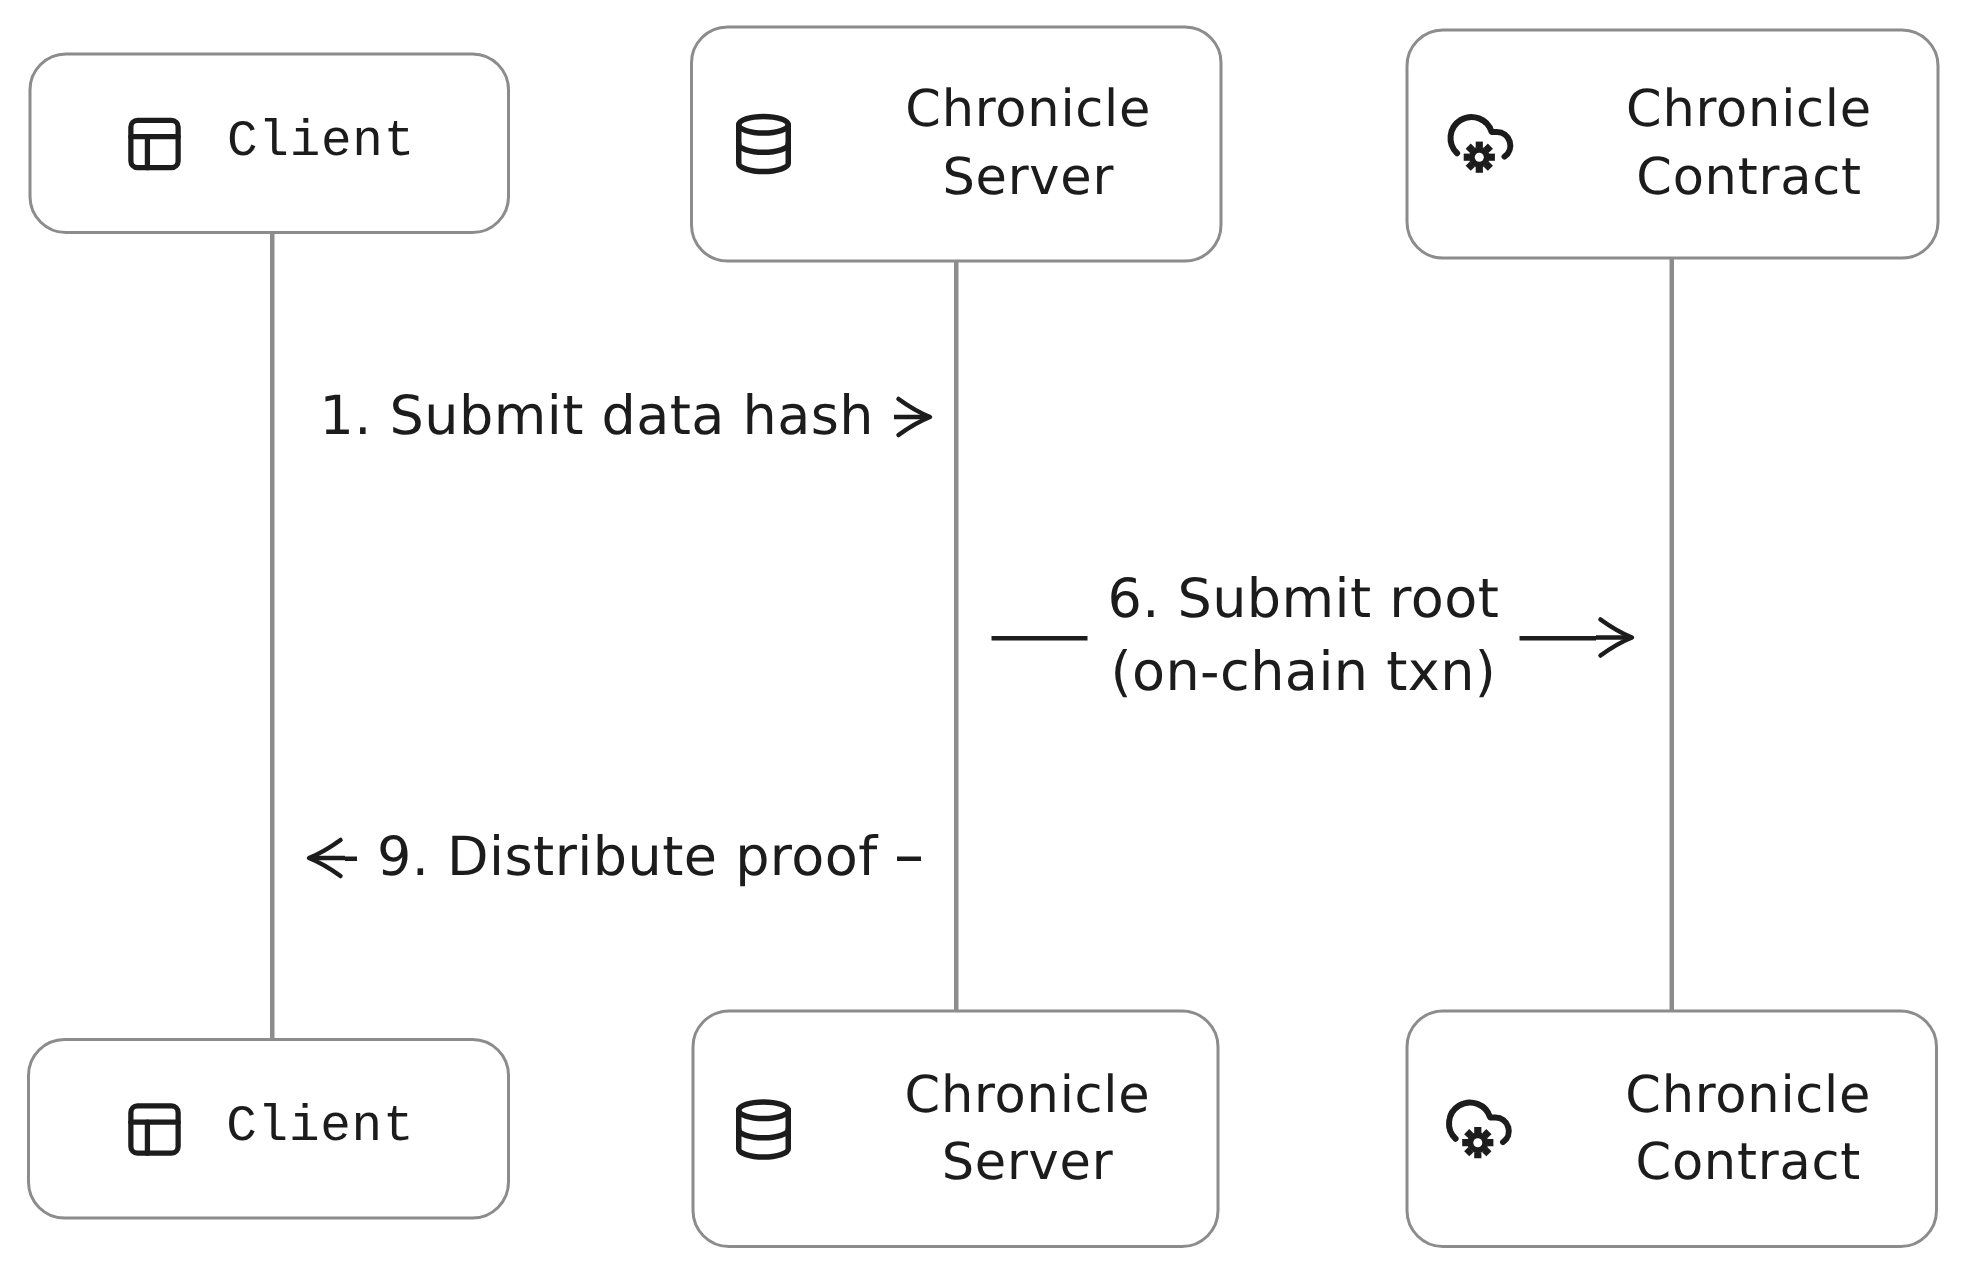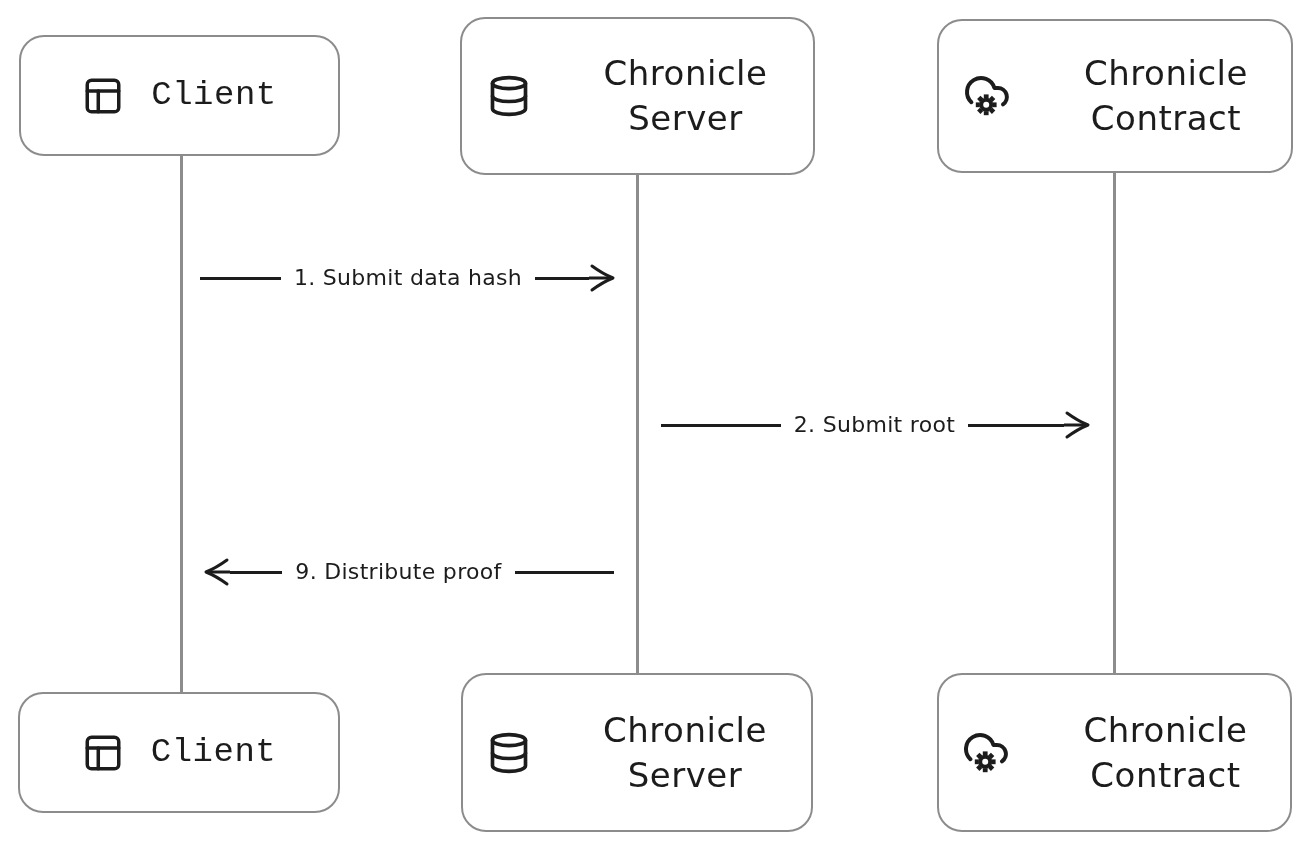--- a/index.html
+++ b/index.html
@@ -63,21 +63,21 @@
     align-items: center;
     color: #1c1c1c;
   }
   .msg-line {
     height: 3px;
     background: #1c1c1c;
     flex-grow: 1;
   }
   .msg-label {
     flex: none;
-    font-size: 22px;
+    font-size: 36px;
     line-height: 1.35;
     letter-spacing: 0.3px;
     text-align: center;
     padding: 0 13px;
     white-space: nowrap;
   }
   .arrowhead { flex: none; display: block; }
   .arrowhead path {
     fill: none;
     stroke: #1c1c1c;
@@ -187,21 +187,22 @@
     <div class="msg-line" style="flex-grow:1;"></div>
     <svg class="arrowhead" width="26" height="32" viewBox="0 0 26 32">
       <path d="M0 16 H 23"></path>
       <path d="M3 4 Q 14 12 24 16 Q 14 20 3 28"></path>
     </svg>
   </div>
 
   <div class="message" style="left:661px; top:386px; width:429px; height:78px;">
     <div class="msg-line" style="flex-grow:1.25;"></div>
     <div class="msg-label">
-      <div>2. Submit root</div>
+      <div>6. Submit root</div>
+      <div>(on-chain txn)</div>
     </div>
     <div class="msg-line" style="flex-grow:1;"></div>
     <svg class="arrowhead" width="26" height="32" viewBox="0 0 26 32">
       <path d="M0 16 H 23"></path>
       <path d="M3 4 Q 14 12 24 16 Q 14 20 3 28"></path>
     </svg>
   </div>
 
   <div class="message" style="left:204px; top:551px; width:410px; height:42px;">
     <svg class="arrowhead" width="26" height="32" viewBox="0 0 26 32">

